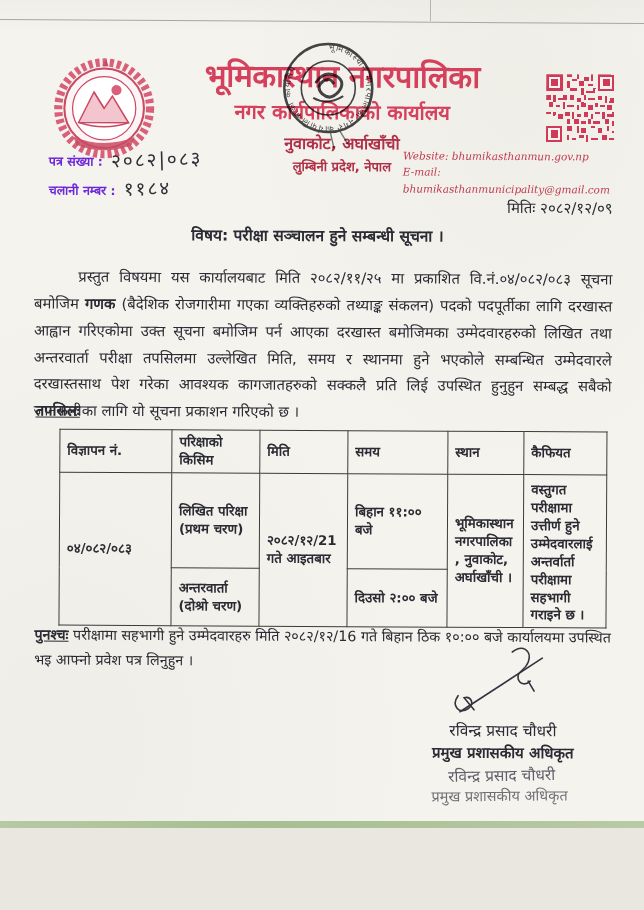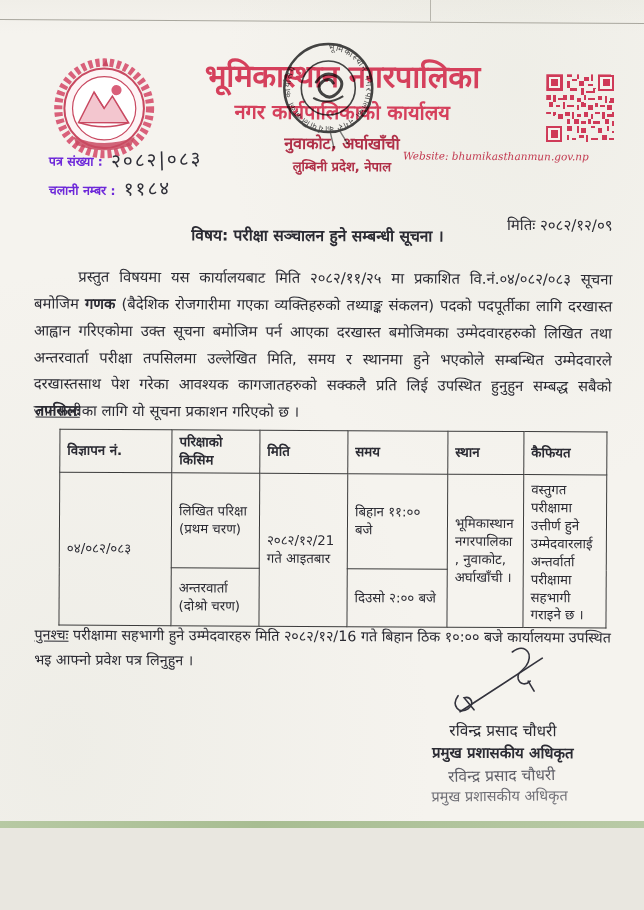--- a/index.html
+++ b/index.html
@@ -32,41 +32,41 @@
   .contact{position:absolute;left:402px;top:147px;width:230px;
     font-family:"DejaVu Serif","Liberation Serif",serif;font-style:italic;
     color:#c23a50;font-size:10.5px;line-height:1.55;}
   .refs{position:absolute;left:48px;top:147px;font-size:12.5px;}
   .ref-row{display:flex;align-items:baseline;margin-bottom:3px;}
   .ref-label{color:#6d28d9;font-weight:bold;white-space:nowrap;}
   .hand{font-size:19px;color:#2f2f38;margin-left:8px;transform:rotate(-2deg);
         letter-spacing:2px;font-weight:500;}
 
   
-  .date-line{position:absolute;right:32px;top:213px;font-size:15px;margin-left:16px;}
+  .date-line{position:absolute;right:32px;top:196px;font-size:15px;margin-left:16px;}
   .subject{position:absolute;left:0;right:10px;top:224px;text-align:center;
            font-size:15.5px;font-weight:bold;}
   .body-par{position:absolute;left:34px;top:250px;width:578px;font-size:14.8px;
             line-height:1.82;text-align:justify;text-indent:44px;}
   .tapasil{position:absolute;left:36px;top:401px;font-size:15px;font-weight:bold;
            text-decoration:underline;}
 
   
   table.schedule{position:absolute;left:60px;top:430px;width:547px;border-collapse:collapse;
     font-size:13.3px;table-layout:fixed;}
   .schedule th,.schedule td{border:1px solid #3c3c3c;padding:3px 7px;vertical-align:middle;
-    line-height:1.35;text-align:left;font-weight:normal;word-wrap:break-word;}
+    line-height:1.35;text-align:left;font-weight:bold;word-wrap:break-word;}
   .schedule th{font-weight:bold;height:22px;}
   .r1{height:82px;}
   .r2{height:50px;}
   td.remarks{vertical-align:top;padding-top:6px;}
 
   
   .postscript{position:absolute;left:36px;top:610px;width:578px;font-size:14.3px;line-height:1.75;}
-  .ps-label{font-weight:normal;text-decoration:underline;}
+  .ps-label{font-weight:bold;text-decoration:underline;}
 
   
   .sig-scribble{position:absolute;left:452px;top:643px;width:118px;height:78px;}
   .sig-name{position:absolute;left:410px;top:718px;width:190px;text-align:center;font-size:15.5px;}
   .sig-title{position:absolute;left:400px;top:741px;width:210px;text-align:center;
              font-size:15px;font-weight:bold;}
   .stamp-name{position:absolute;left:404px;top:763px;width:200px;text-align:center;
               font-size:15.5px;color:#3a3a46;opacity:.8;transform:rotate(-1.3deg);}
   .stamp-title{position:absolute;left:396px;top:784px;width:212px;text-align:center;
                font-size:14.5px;color:#3a3a46;opacity:.72;transform:rotate(-.8deg);}
@@ -189,20 +189,21 @@
           <rect x="14" y="26" width="2" height="1"></rect>
           <rect x="17" y="26" width="1" height="3"></rect>
         <rect x="19" y="27" width="3" height="1"></rect>
           <rect x="24" y="26" width="2" height="2"></rect>
           <rect x="27" y="27" width="2" height="1"></rect>
       </g>
     </svg>
 
     <div class="contact">
       <div>Website: bhumikasthanmun.gov.np</div>
+      <div>E-mail: bhumikasthanmunicipality@gmail.com</div>
     </div>
 
     <div class="refs">
       <div class="ref-row">
         <span class="ref-label">पत्र संख्या :</span>
         <span class="hand">२०८२|०८३</span>
       </div>
       <div class="ref-row">
         <span class="ref-label">चलानी नम्बर :</span>
         <span class="hand">११८४</span>

